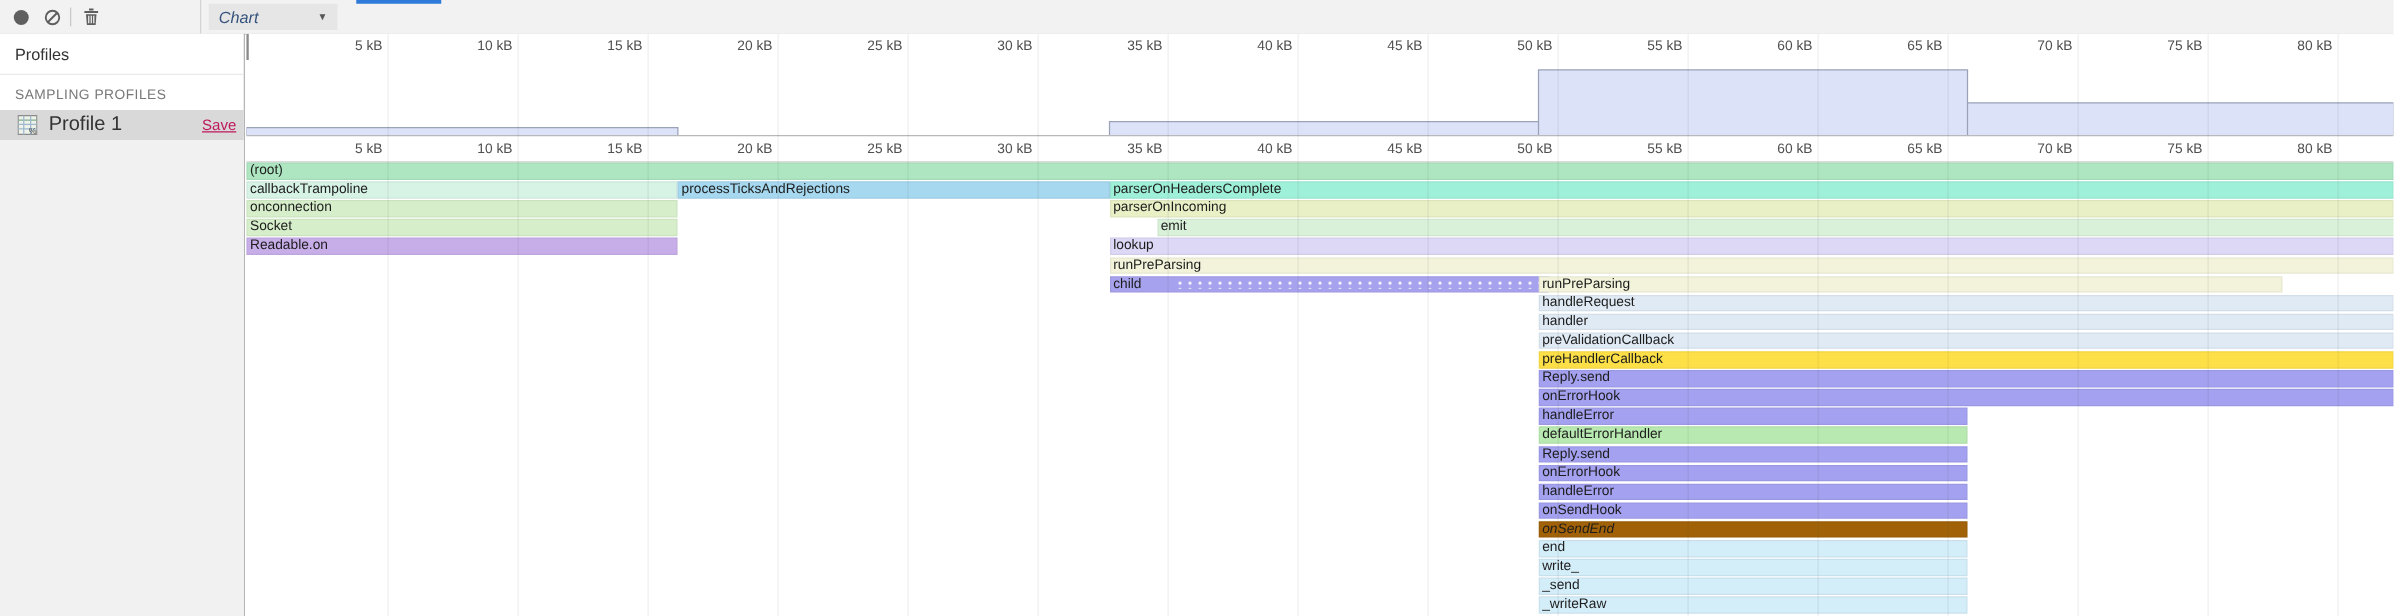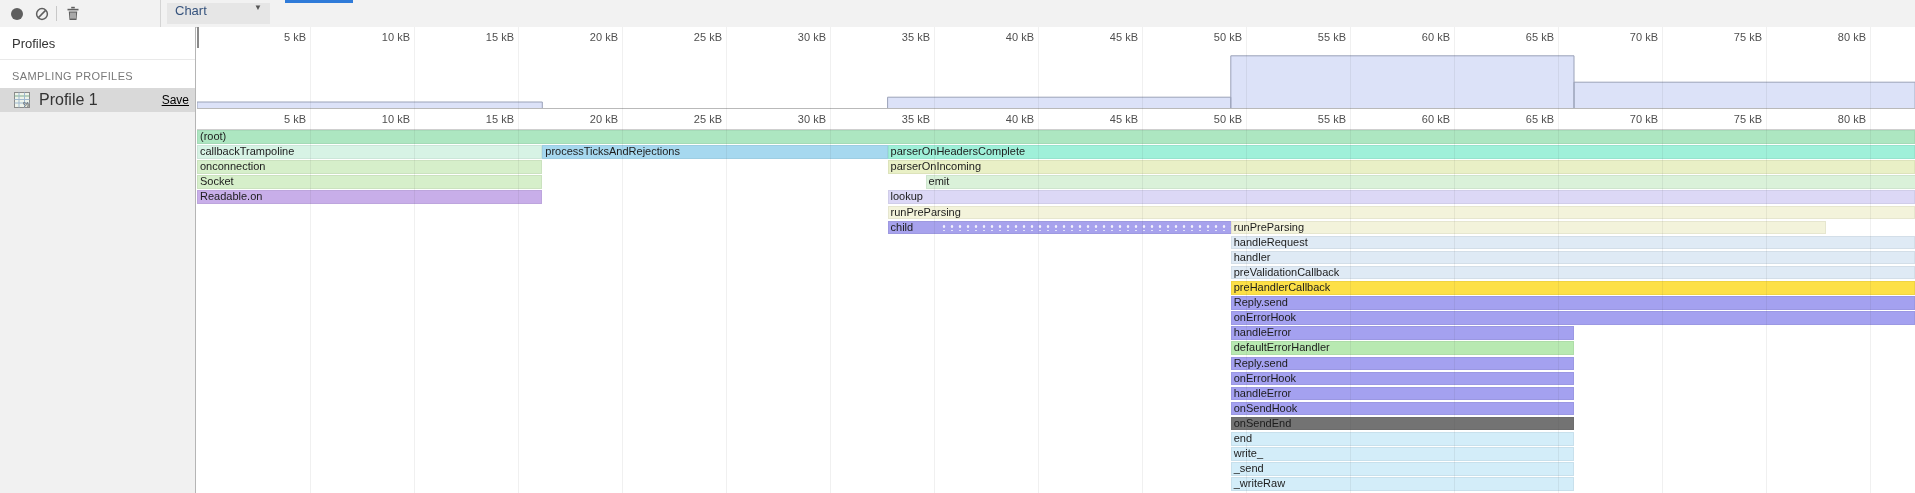--- a/index.html
+++ b/index.html
@@ -18,42 +18,42 @@
   }
   .tb-btn{
     position:absolute;top:3px;width:22px;height:21px;border:none;background:transparent;
     display:flex;align-items:center;justify-content:center;padding:0;cursor:pointer;
   }
   .rec-dot{width:12px;height:12px;border-radius:50%;background:#5f5f5f;display:block;}
   .tb-sep{position:absolute;top:6px;width:1px;height:15px;background:#c8c8c8;}
   .panel-sep{position:absolute;top:0;width:1px;height:27px;background:#d4d4d4;}
   .select-box{
     position:absolute;left:167px;top:3px;height:21px;width:103px;
-    background:#e6e6e6;display:flex;cursor:pointer;
+    background:#e6e6e6;display:flex;align-items:center;cursor:pointer;font-style:italic;
   }
   .select-box .sel-label{font-size:13px;color:#36537d;padding-left:8px;flex:1;}
   .select-box .sel-arrow{font-size:8px;color:#555;padding-right:8px;}
   .tab-underline{position:absolute;left:285px;top:0;width:68px;height:3px;background:#2f7bd9;}
 
   
   .sidebar{
     position:absolute;left:0;top:27px;width:196px;height:466px;
     background:#fff;border-right:1px solid #b5b5b5;box-sizing:border-box;
     display:flex;flex-direction:column;
   }
   .sb-head{padding:9px 12px 8px 12px;border-bottom:1px solid #e9e9e9;}
   .sb-title{font-size:13px;color:#333;}
   .sb-section{padding:10px 12px 6px 12px;font-size:11px;color:#787878;letter-spacing:.4px;}
   .profile-row{
     height:24px;background:#d9d9d9;display:flex;align-items:center;cursor:pointer;
     padding:0 6px 0 14px;
   }
   .profile-icon{width:16px;height:16px;margin-right:9px;flex:none;}
   .profile-name{font-size:16px;color:#333;flex:1;}
-  .save-link{font-size:12px;color:#000000;text-decoration:underline;cursor:pointer;}
+  .save-link{font-size:12px;color:#be185d;text-decoration:underline;cursor:pointer;}
   .sb-rest{flex:1;background:#f1f1f1;}
 
   
   .chart-pane{position:absolute;left:197px;top:27px;width:1718px;height:466px;background:#fff;overflow:hidden;}
   .grid-layer{position:absolute;left:0;top:0;width:100%;height:100%;pointer-events:none;z-index:5;}
   .gridline{position:absolute;top:0;bottom:0;width:1px;background:rgba(60,60,60,0.08);}
   .ruler{position:absolute;left:0;width:100%;height:21px;}
   .ruler-top{top:0;}
   .ruler-bottom{top:82px;border-bottom:1px solid #cfcfcf;box-sizing:border-box;}
   .origin-marker{position:absolute;left:0;top:0;width:2px;height:21px;background:#8a8a8a;}
@@ -194,21 +194,21 @@
         <div class="frame-bar" style="left: 1033.76px; width: 684.32px; top: 135.9px; height: 13.5px; background: rgb(223, 234, 245);">preValidationCallback</div>
         <div class="frame-bar" style="left: 1033.76px; width: 684.32px; top: 151px; height: 13.5px; background: #fde047;">preHandlerCallback</div>
         <div class="frame-bar" style="left: 1033.76px; width: 684.32px; top: 166.1px; height: 13.5px; background: rgb(164, 161, 240);">Reply.send</div>
         <div class="frame-bar" style="left: 1033.76px; width: 684.32px; top: 181.2px; height: 13.5px; background: rgb(164, 161, 240);">onErrorHook</div>
         <div class="frame-bar" style="left: 1033.76px; width: 343.2px; top: 196.3px; height: 13.5px; background: rgb(164, 161, 240);">handleError</div>
         <div class="frame-bar" style="left: 1033.76px; width: 343.2px; top: 211.4px; height: 13.5px; background: rgb(184, 233, 177);">defaultErrorHandler</div>
         <div class="frame-bar" style="left: 1033.76px; width: 343.2px; top: 226.5px; height: 13.5px; background: rgb(164, 161, 240);">Reply.send</div>
         <div class="frame-bar" style="left: 1033.76px; width: 343.2px; top: 241.6px; height: 13.5px; background: rgb(164, 161, 240);">onErrorHook</div>
         <div class="frame-bar" style="left: 1033.76px; width: 343.2px; top: 256.7px; height: 13.5px; background: rgb(164, 161, 240);">handleError</div>
         <div class="frame-bar" style="left: 1033.76px; width: 343.2px; top: 271.8px; height: 13.5px; background: rgb(164, 161, 240);">onSendHook</div>
-        <div class="frame-bar" style="left: 1033.76px; width: 343.2px; top: 286.9px; height: 13.5px; background: #737373;">onSendEnd</div>
+        <div class="frame-bar" style="left: 1033.76px; width: 343.2px; top: 286.9px; height: 13.5px; background: #a16207; font-style: italic;">onSendEnd</div>
         <div class="frame-bar" style="left: 1033.76px; width: 343.2px; top: 302px; height: 13.5px; background: rgb(211, 237, 249);">end</div>
         <div class="frame-bar" style="left: 1033.76px; width: 343.2px; top: 317.1px; height: 13.5px; background: rgb(211, 237, 249);">write_</div>
         <div class="frame-bar" style="left: 1033.76px; width: 343.2px; top: 347.3px; height: 13.5px; background: rgb(211, 237, 249);">_writeRaw</div>
         <div class="frame-bar" style="left: 1033.76px; width: 343.2px; top: 332.2px; height: 13.5px; background: rgb(211, 237, 249);">_send</div>
       </div>
     <div class="grid-layer" id="grid-layer">
         <div class="gridline" style="left: 113px;"></div>
         <div class="gridline" style="left: 217px;"></div>
         <div class="gridline" style="left: 321px;"></div>
         <div class="gridline" style="left: 425px;"></div>

